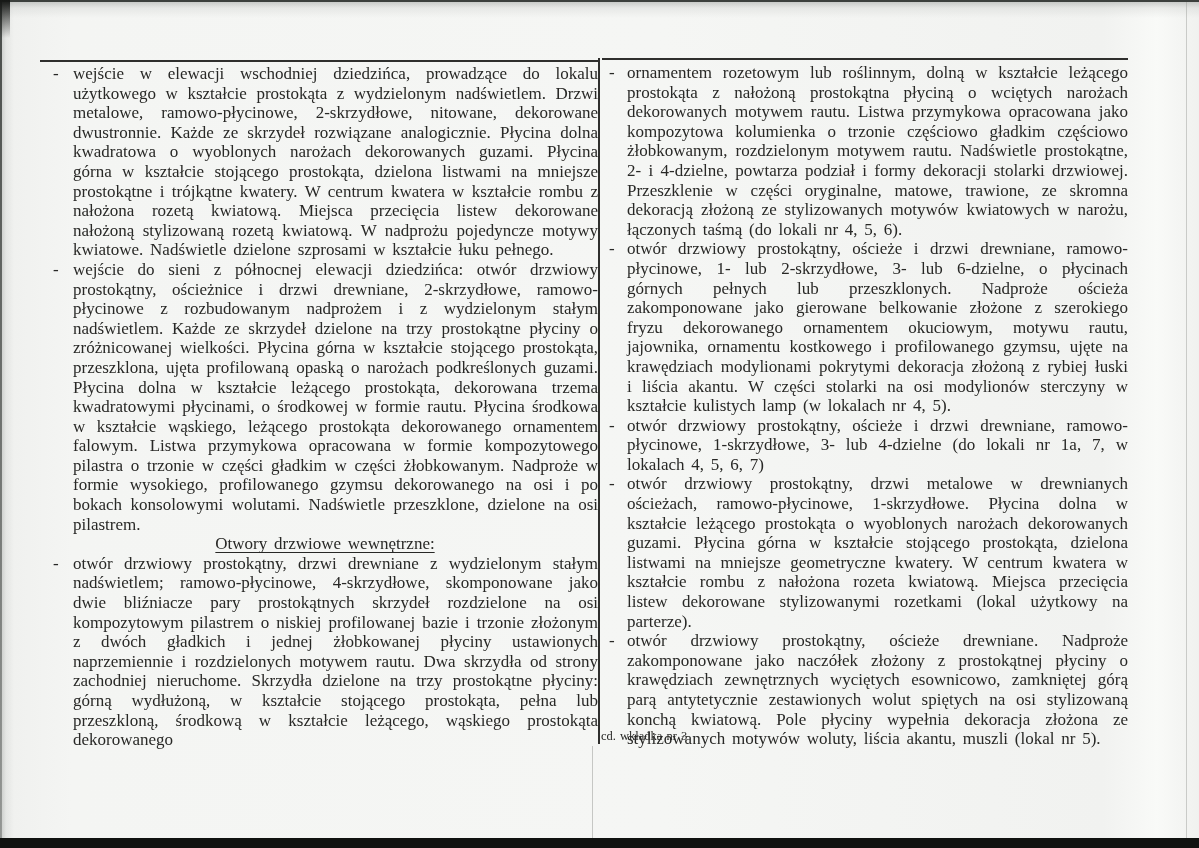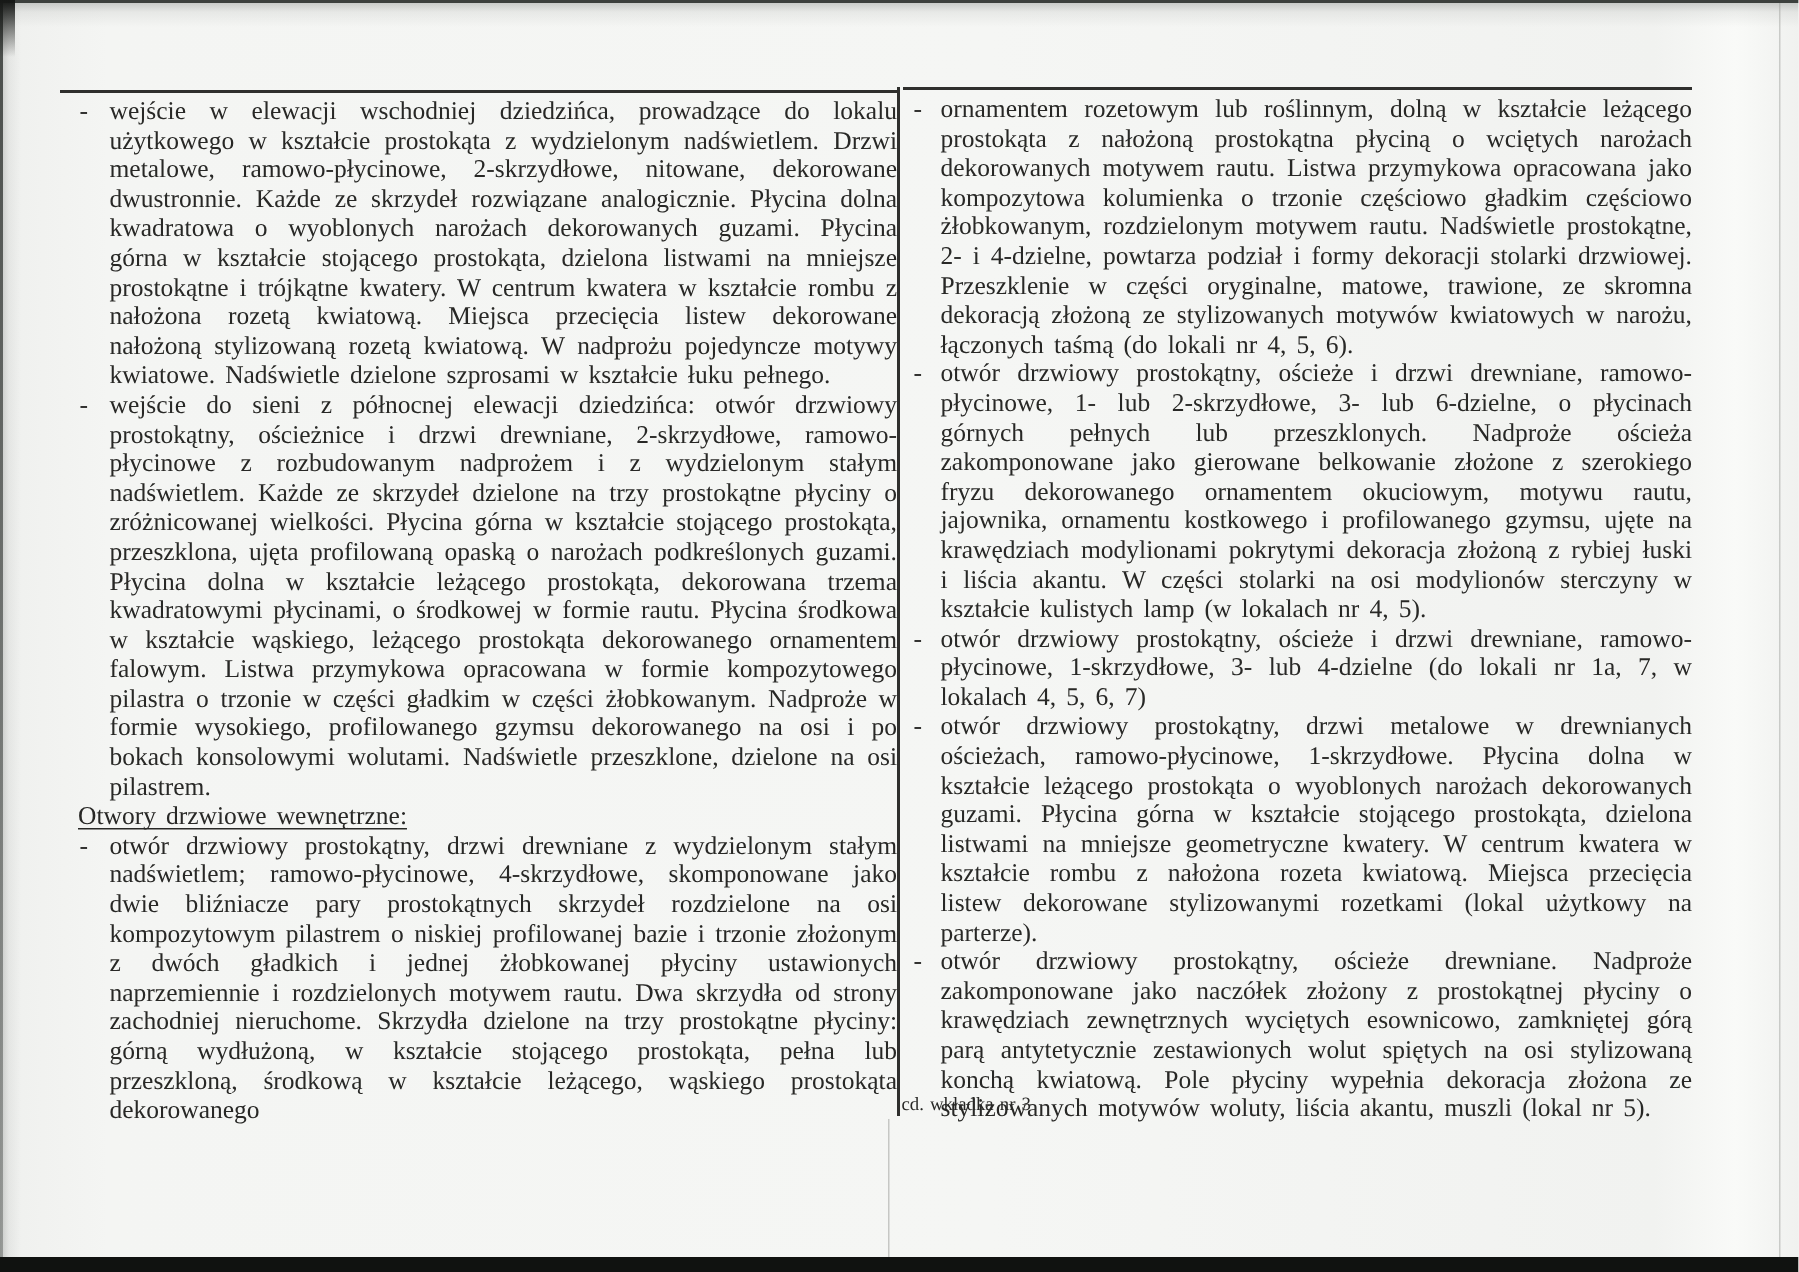--- a/index.html
+++ b/index.html
@@ -38,21 +38,21 @@
   #left-col  { left:40px;  top:60px; width:558px; border-top:2px solid #2f2f2d; padding-top:2px; }
   #right-col { left:602px; top:58px; width:526px; border-top:2px solid #2f2f2d; padding-top:3px; }
   .divider   { position:absolute; left:598px; top:58px; width:2px; height:686px; background:#2f2f2d; }
 
   .item { position:relative; margin:0; }
   .item .dash { position:absolute; top:0; }
   #left-col  .item.bullet { padding-left:33px; }
   #left-col  .item.bullet .dash { left:13px; }
   #right-col .item.bullet { padding-left:25px; }
   #right-col .item.bullet .dash { left:7px; }
-  #left-col  .item.heading { padding-left:12px; text-align:left; }
+  #left-col  .item.heading { padding-left:12px; text-align:center; }
   .item.heading .txt { text-decoration:underline; text-underline-offset:3px; }
 
   .footer-note {
     position:absolute; left:601px; top:729px;
     font-size:12.5px; line-height:14px; word-spacing:1px;
     color:#282826;
   }
 </style>
 </head>
 <body>

